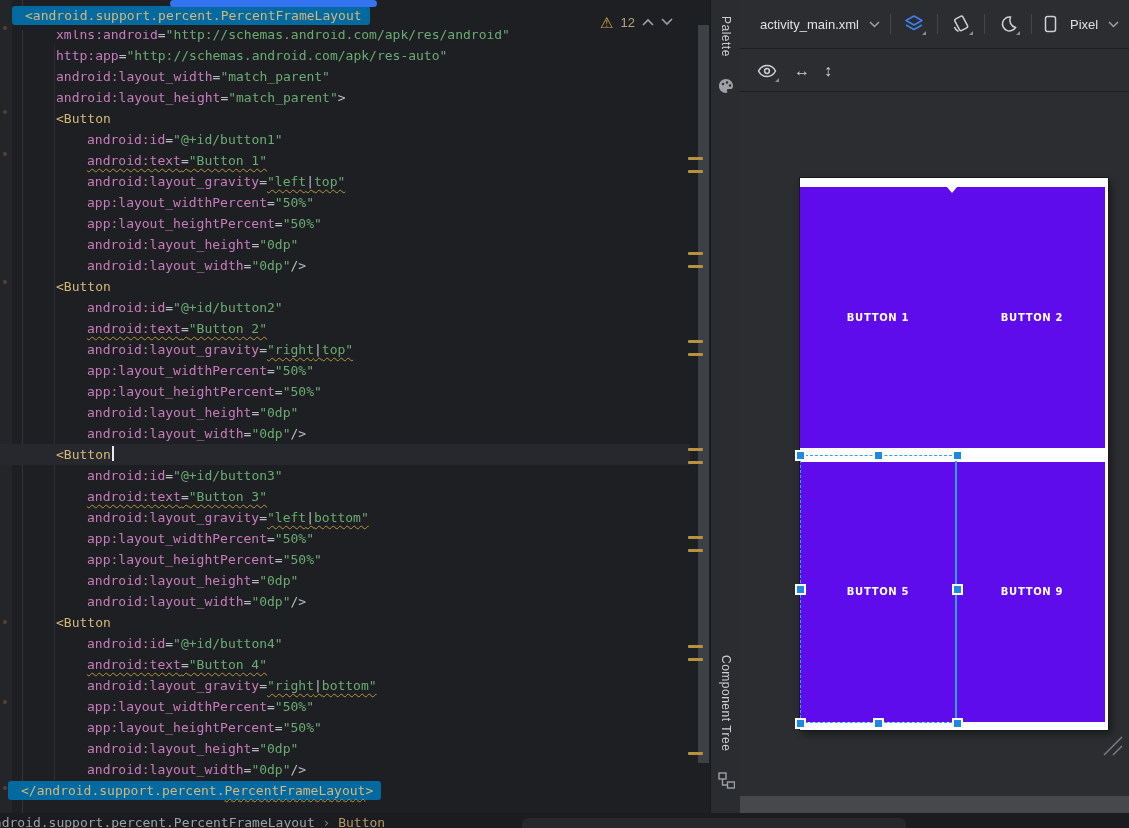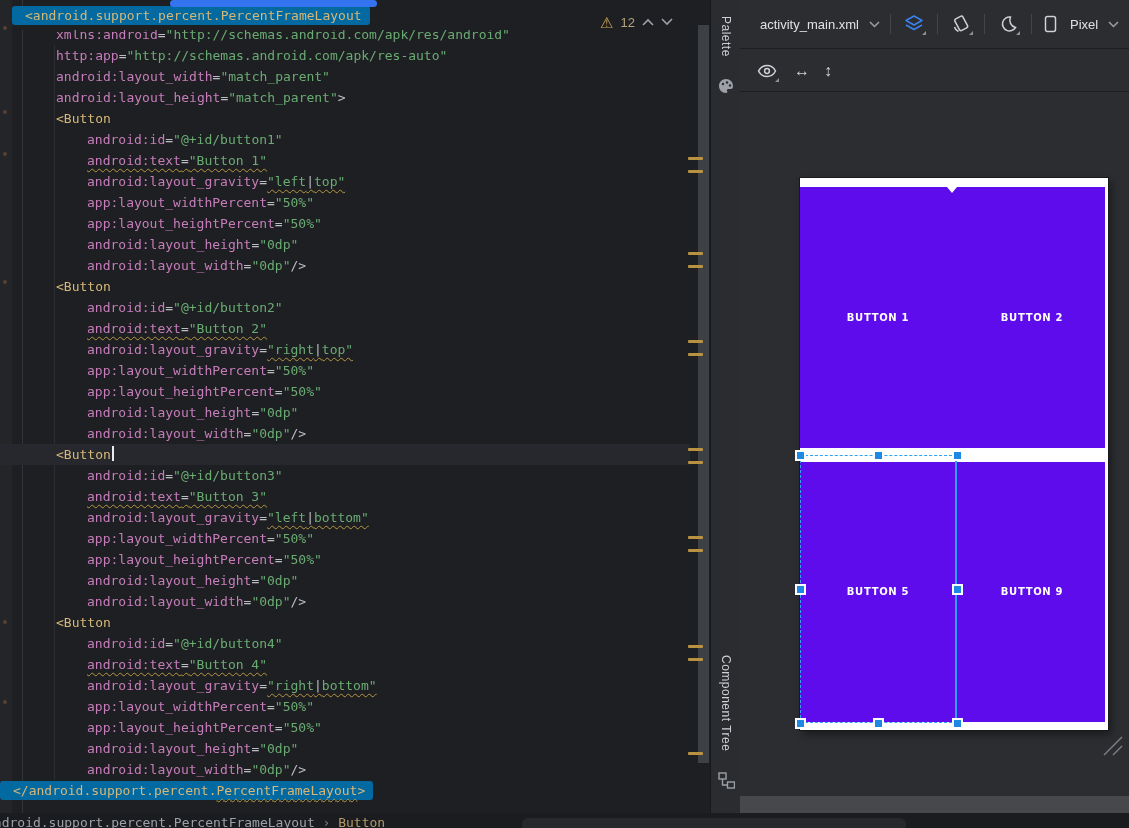--- a/index.html
+++ b/index.html
@@ -115,21 +115,21 @@
       <div class="code-line" style="top: 570px; padding-left: 87px;"><span class="tk-a">android:layout_height</span><span class="tk-p">=</span><span class="tk-v">"0dp"</span></div>
       <div class="code-line" style="top: 591px; padding-left: 87px;"><span class="tk-a">android:layout_width</span><span class="tk-p">=</span><span class="tk-v">"0dp"</span><span class="tk-p">/&gt;</span></div>
       <div class="code-line" style="top: 612px; padding-left: 56px;"><span class="tk-t">&lt;Button</span></div>
       <div class="code-line" style="top: 633px; padding-left: 87px;"><span class="tk-a">android:id</span><span class="tk-p">=</span><span class="tk-v">"@+id/button4"</span></div>
       <div class="code-line" style="top: 654px; padding-left: 87px;"><span class="tk-a wavy">android:text</span><span class="tk-p wavy">=</span><span class="tk-v wavy">"Button 4"</span></div>
       <div class="code-line" style="top: 675px; padding-left: 87px;"><span class="tk-a">android:layout_gravity</span><span class="tk-p">=</span><span class="tk-v wavy">"right</span><span class="tk-p wavy">|</span><span class="tk-v wavy">bottom"</span></div>
       <div class="code-line" style="top: 696px; padding-left: 87px;"><span class="tk-a">app:layout_widthPercent</span><span class="tk-p">=</span><span class="tk-v">"50%"</span></div>
       <div class="code-line" style="top: 717px; padding-left: 87px;"><span class="tk-a">app:layout_heightPercent</span><span class="tk-p">=</span><span class="tk-v">"50%"</span></div>
       <div class="code-line" style="top: 738px; padding-left: 87px;"><span class="tk-a">android:layout_height</span><span class="tk-p">=</span><span class="tk-v">"0dp"</span></div>
       <div class="code-line" style="top: 759px; padding-left: 87px;"><span class="tk-a">android:layout_width</span><span class="tk-p">=</span><span class="tk-v">"0dp"</span><span class="tk-p">/&gt;</span></div>
-      <div class="code-line" style="top: 780px; padding-left: 0;"><span class="boxed"><span class="tk-t">&lt;/android.support.percent.</span><span class="tk-t wavy">PercentFrameLayout</span><span class="tk-t">&gt;</span></span></div>
+      <div class="code-line" style="top: 780px; padding-left: 8px;"><span class="boxed"><span class="tk-t">&lt;/android.support.percent.</span><span class="tk-t wavy">PercentFrameLayout</span><span class="tk-t">&gt;</span></span></div>
     </div>
   <div id="sticky-row"><span class="boxed mono"><span class="tk-t">&lt;android.support.percent.PercentFrameLayout</span></span></div>
   <div id="scroll-pill"></div>
   <div id="warn-widget">
     <span class="tri">⚠</span>
     <span class="cnt">12</span>
     <svg class="mini-chev" viewBox="0 0 12 8">
         <polyline points="1,7 6,2 11,7" fill="none" stroke="#9da0a6" stroke-width="1.6"></polyline>
       </svg>
     <svg class="mini-chev" viewBox="0 0 12 8">

